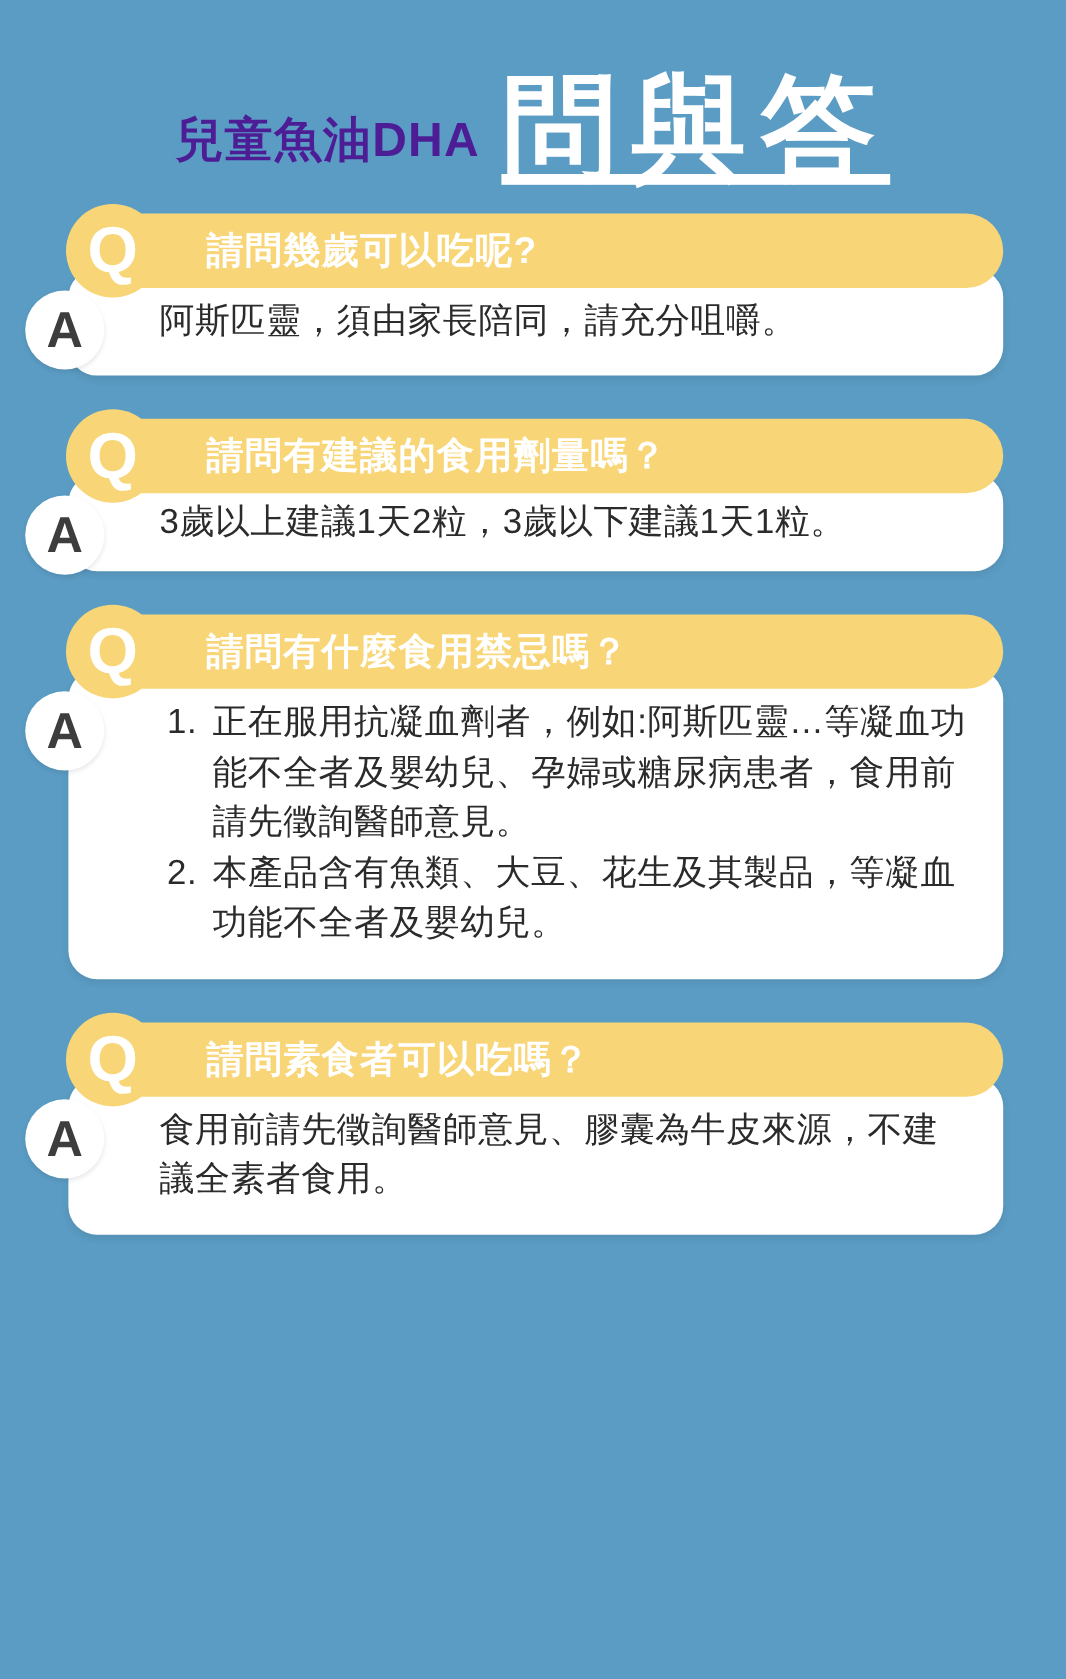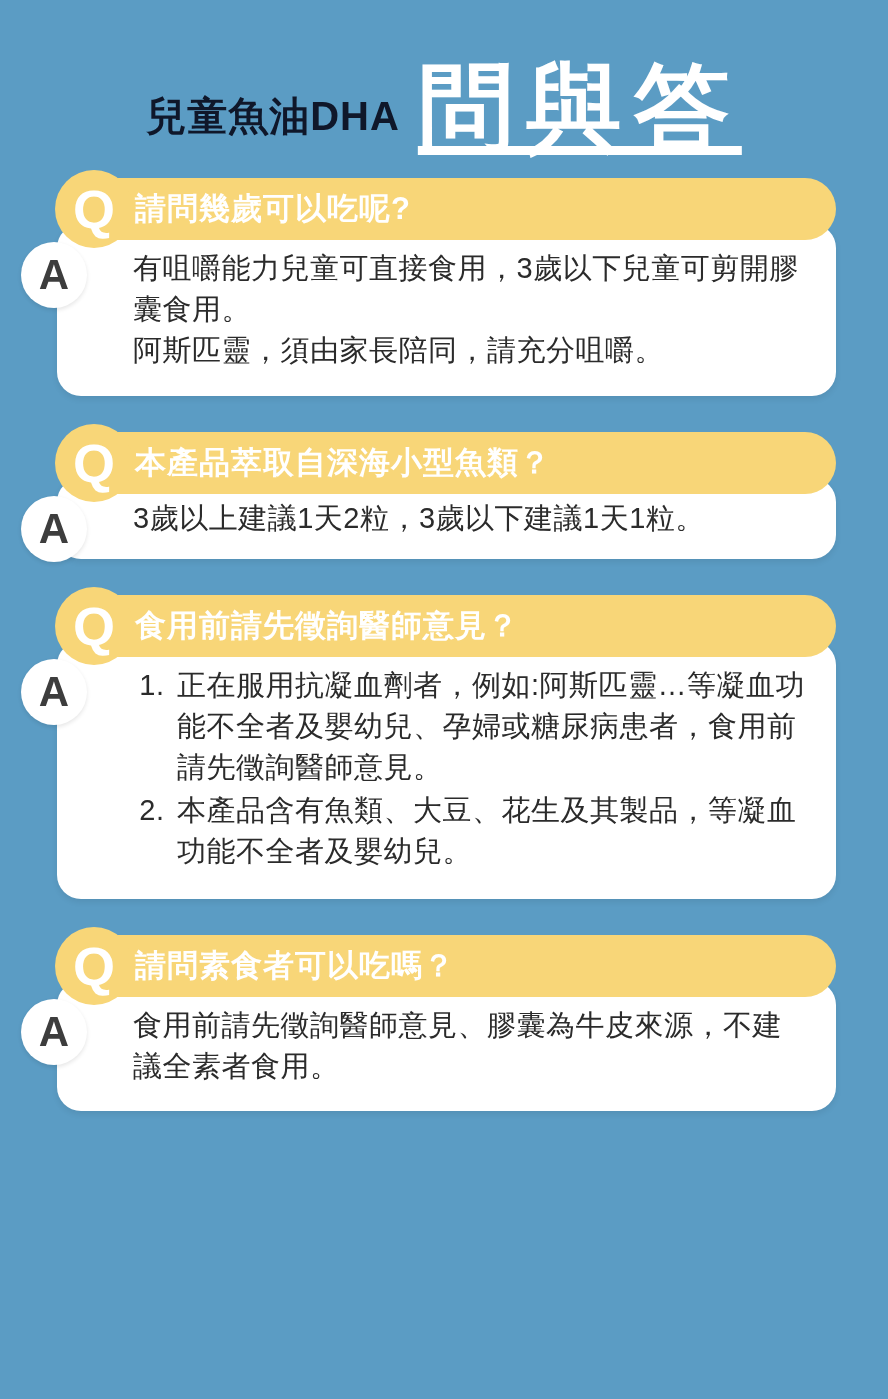--- a/index.html
+++ b/index.html
@@ -22,21 +22,21 @@
 
   
   .header {
     display: flex;
     align-items: flex-end;
     justify-content: center;
     padding: 60px 0 8px 0;
     gap: 18px;
   }
   .header-sub {
-    color: #0f172a;
+    color: #4c1d95;
     font-size: 40px;
     font-weight: bold;
     letter-spacing: 1px;
     padding-bottom: 12px;
     white-space: nowrap;
   }
   .header-main {
     color: #ffffff;
     font-size: 96px;
     font-weight: bold;
@@ -76,21 +76,21 @@
     border-radius: 50%;
     background: #f8d678;
     color: #ffffff;
     font-size: 54px;
     font-weight: bold;
     line-height: 78px;
     text-align: center;
     z-index: 4;
   }
   .q-text {
-    margin-left: 78px;
+    margin-left: 115px;
     color: #ffffff;
     font-size: 31px;
     font-weight: bold;
     letter-spacing: 1px;
   }
 
   
   .a-row {
     position: relative;
     margin-left: 57px;
@@ -155,43 +155,42 @@
   <div class="faq-list">
 
     <div class="faq-item">
       <div class="q-row">
         <div class="q-badge">Q</div>
         <div class="q-text">請問幾歲可以吃呢?</div>
       </div>
       <div class="a-row">
         <div class="a-badge">A</div>
         <div class="a-text">
-          <p>有咀嚼能力兒童可直接食用，3歲以下兒童可剪開膠囊食用。</p>
           <p>阿斯匹靈，須由家長陪同，請充分咀嚼。</p>
         </div>
       </div>
     </div>
 
     <div class="faq-item single-line">
       <div class="q-row">
         <div class="q-badge">Q</div>
-        <div class="q-text">本產品萃取自深海小型魚類？</div>
+        <div class="q-text">請問有建議的食用劑量嗎？</div>
       </div>
       <div class="a-row">
         <div class="a-badge">A</div>
         <div class="a-text">
           <p>3歲以上建議1天2粒，3歲以下建議1天1粒。</p>
         </div>
       </div>
     </div>
 
     <div class="faq-item">
       <div class="q-row">
         <div class="q-badge">Q</div>
-        <div class="q-text">食用前請先徵詢醫師意見？</div>
+        <div class="q-text">請問有什麼食用禁忌嗎？</div>
       </div>
       <div class="a-row">
         <div class="a-badge">A</div>
         <div class="a-text">
           <ol>
             <li>正在服用抗凝血劑者，例如:阿斯匹靈…等凝血功能不全者及嬰幼兒、孕婦或糖尿病患者，食用前請先徵詢醫師意見。</li>
             <li>本產品含有魚類、大豆、花生及其製品，等凝血功能不全者及嬰幼兒。</li>
           </ol>
         </div>
       </div>

